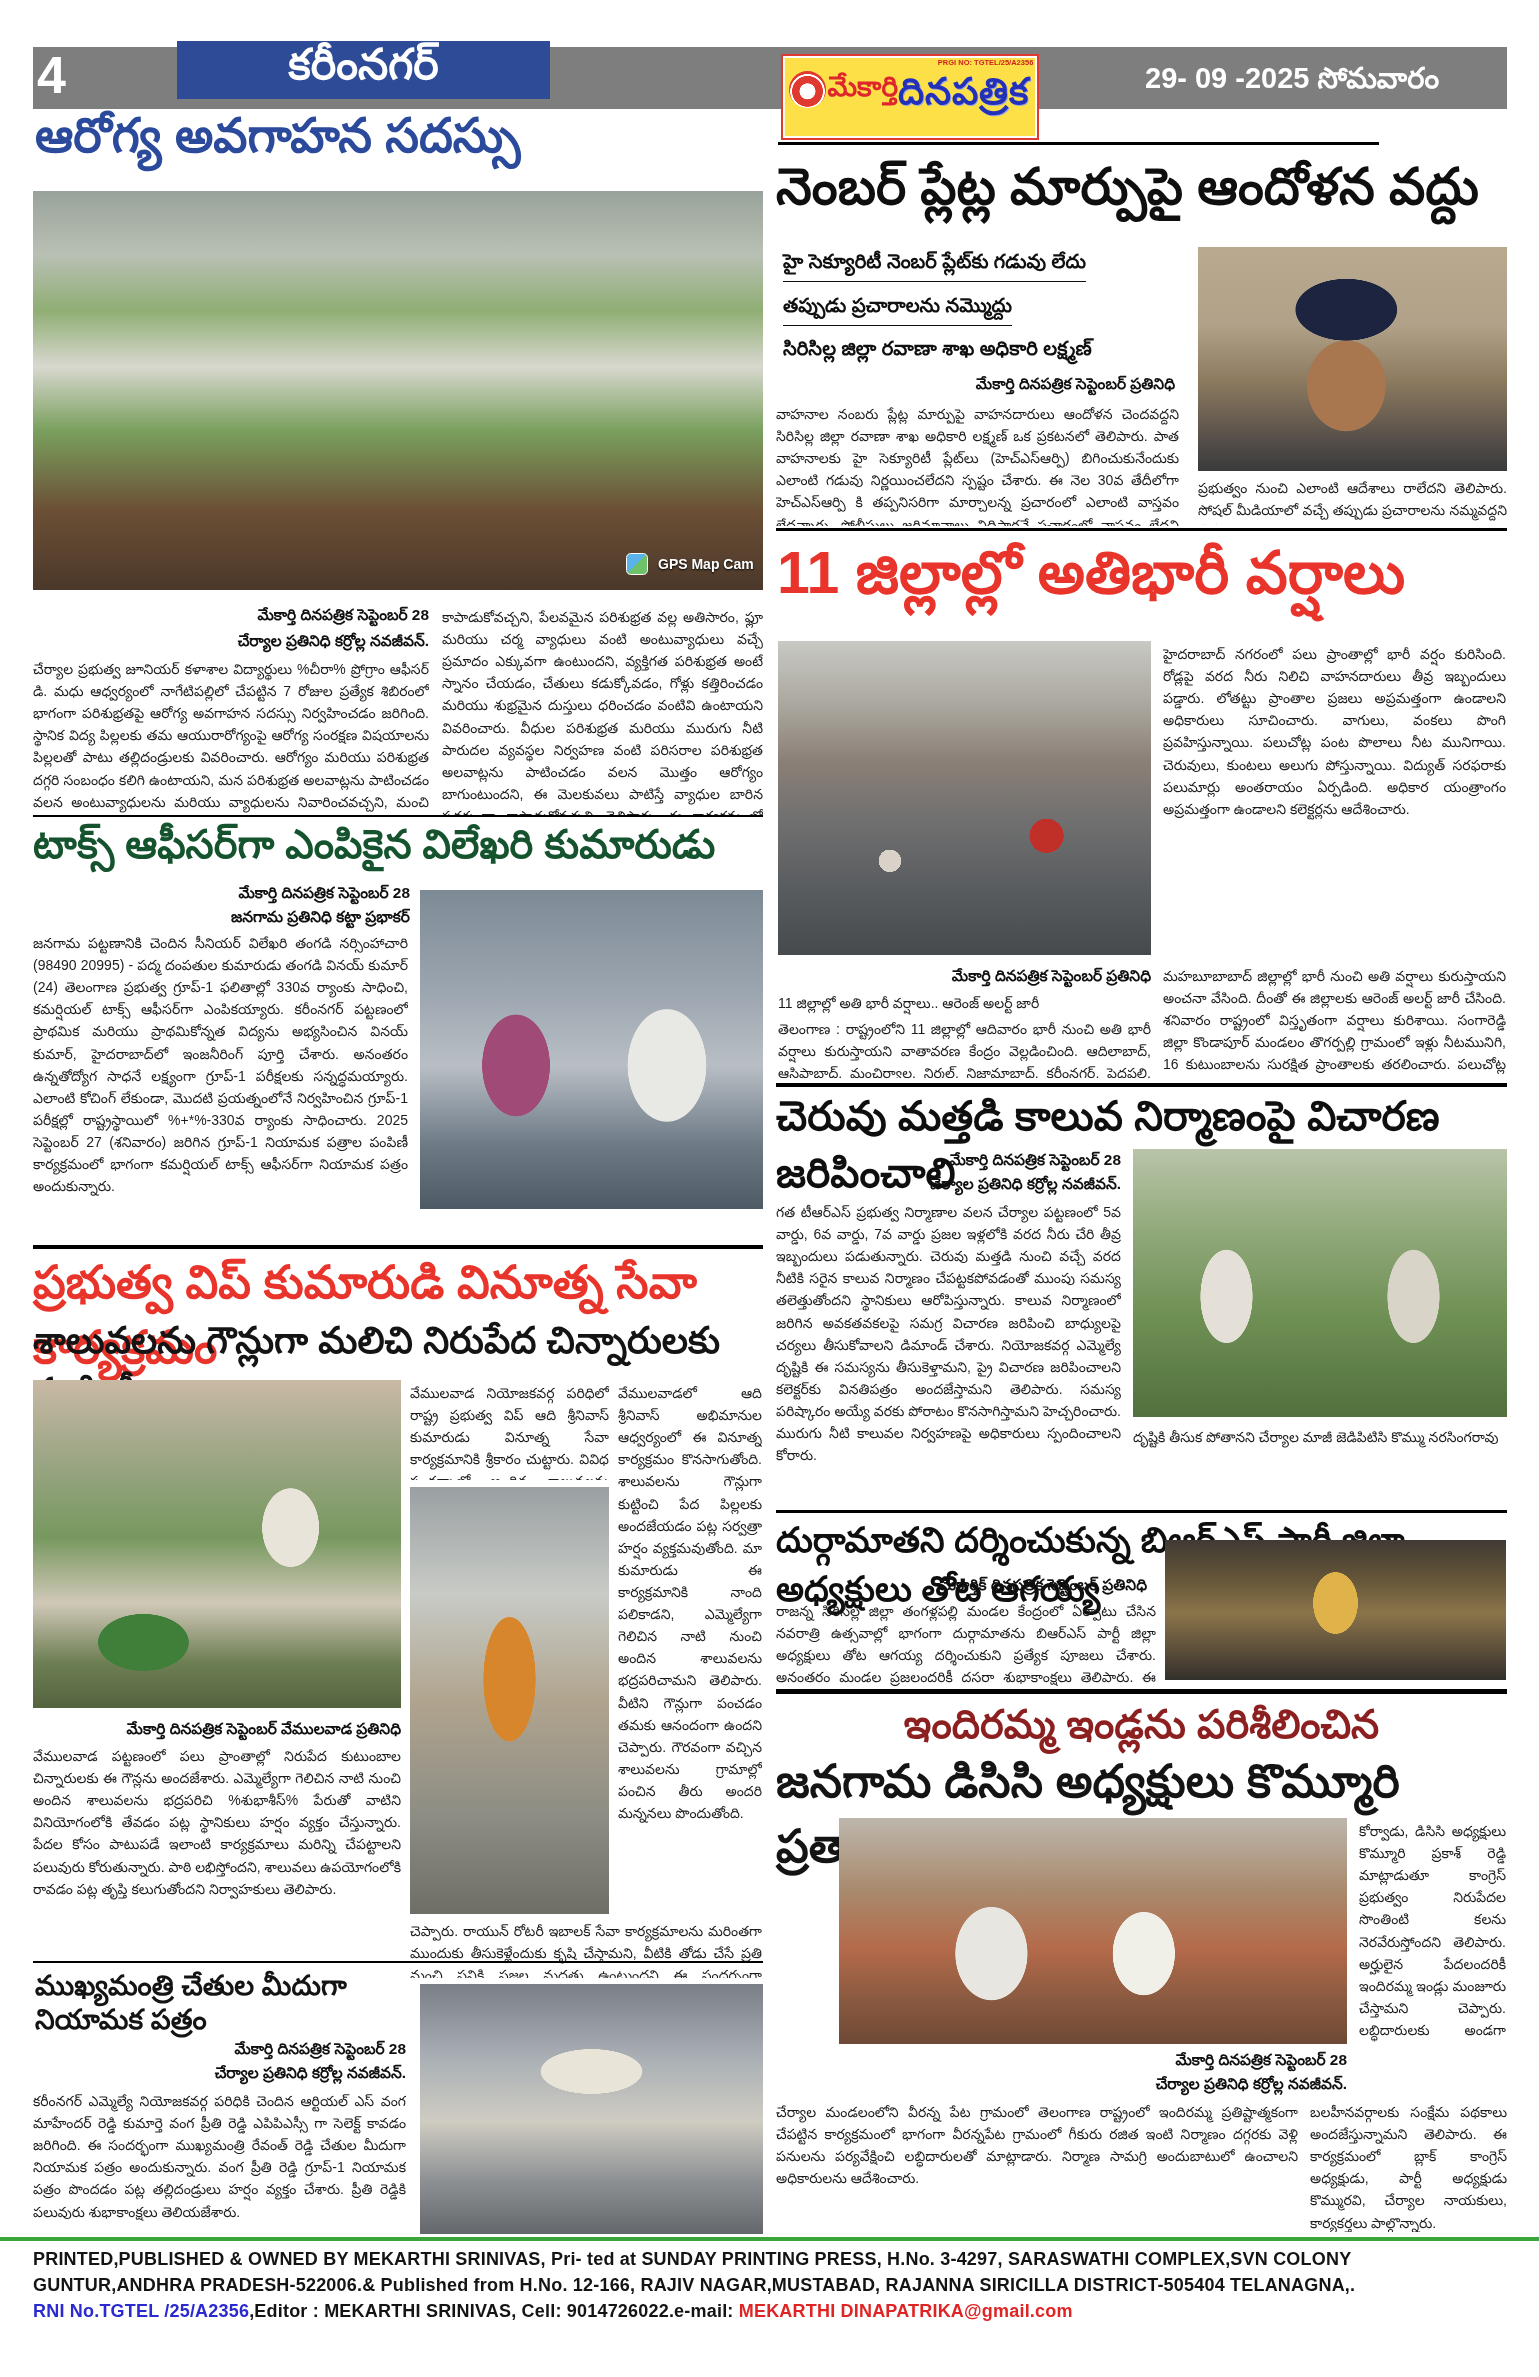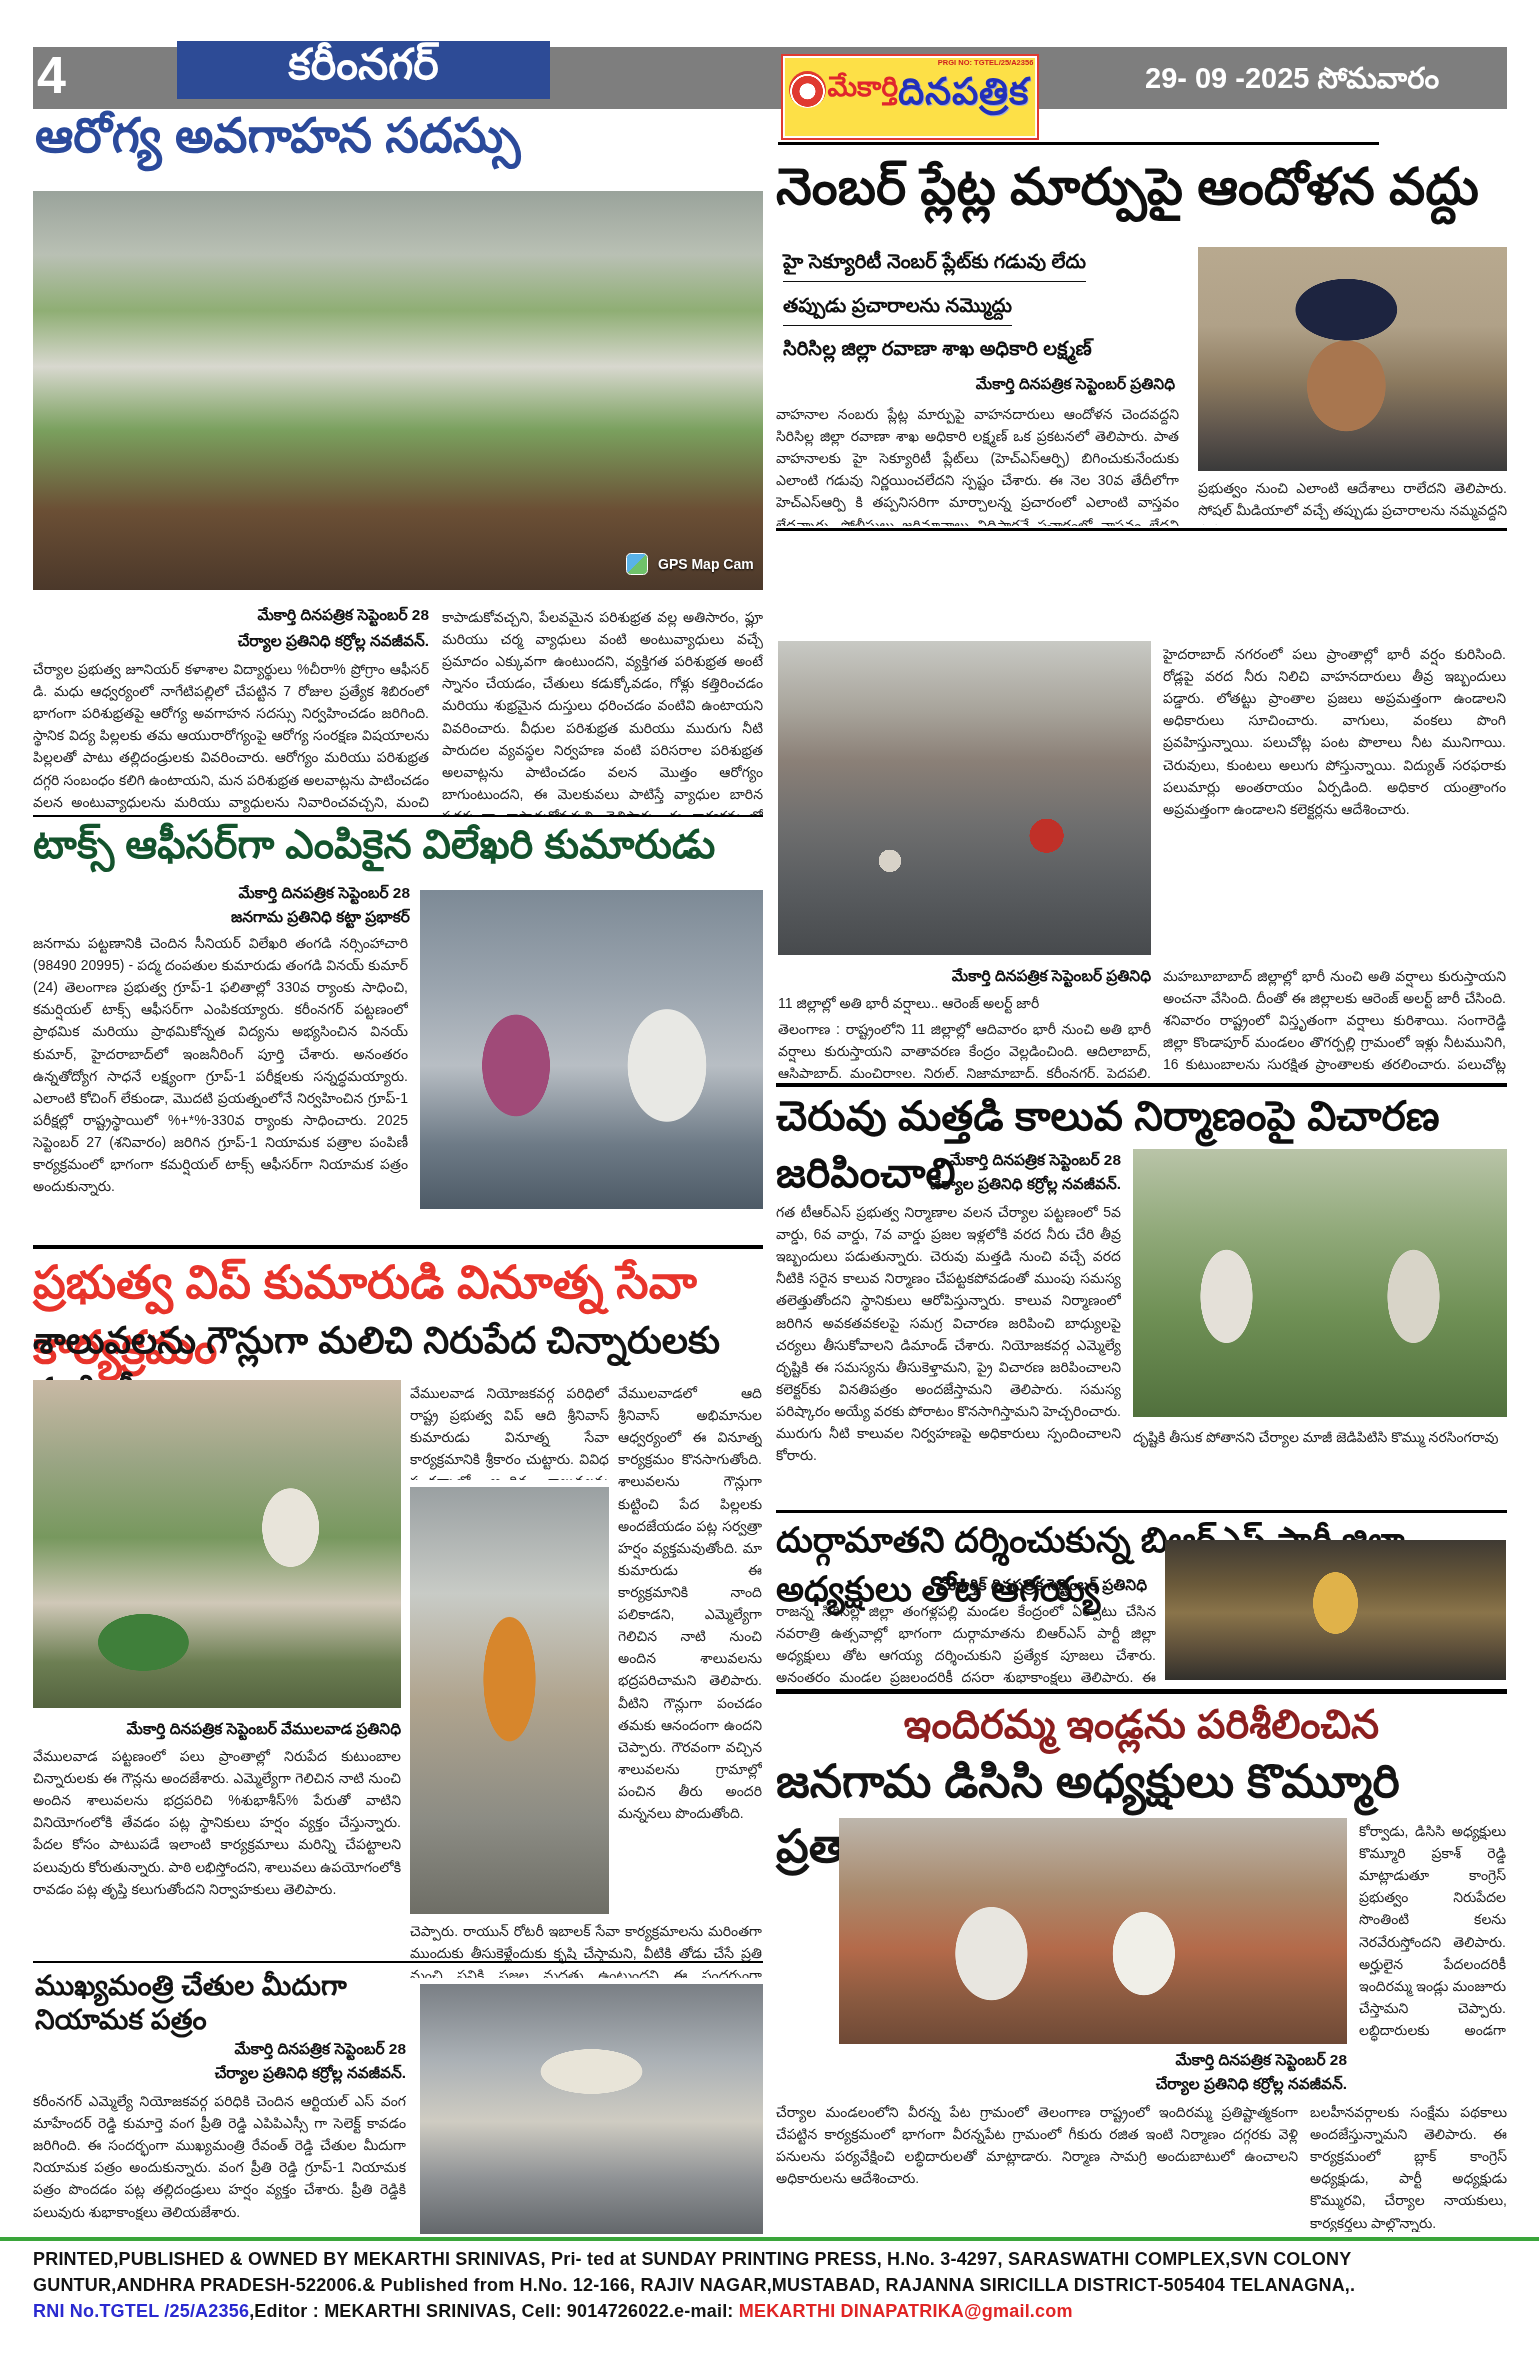--- a/index.html
+++ b/index.html
@@ -145,20 +145,21 @@
   <div class="abs" id="h-plate">నెంబర్ ప్లేట్ల మార్పుపై ఆందోళన వద్దు</div>
   <div class="ph-sub ph-underline" style="top:250px;">హై సెక్యూరిటీ నెంబర్ ప్లేట్‌కు గడువు లేదు</div>
   <div class="ph-sub ph-underline" style="top:294px;">తప్పుడు ప్రచారాలను నమ్మొద్దు</div>
   <div class="ph-sub" style="top:337px;">సిరిసిల్ల జిల్లా రవాణా శాఖ అధికారి లక్ష్మణ్</div>
   <div class="abs dl" style="left:783px;top:373px;width:392px;">మేకార్తి దినపత్రిక సెప్టెంబర్ ప్రతినిధి</div>
   <div class="photo" id="ph-officer"></div>
   <div class="abs bt" style="left:776px;top:403px;width:403px;height:123px;">వాహనాల నంబరు ప్లేట్ల మార్పుపై వాహనదారులు ఆందోళన చెందవద్దని సిరిసిల్ల జిల్లా రవాణా శాఖ అధికారి లక్ష్మణ్ ఒక ప్రకటనలో తెలిపారు. పాత వాహనాలకు హై సెక్యూరిటీ ప్లేట్‌లు (హెచ్ఎస్ఆర్పి) బిగించుకునేందుకు ఎలాంటి గడువు నిర్ణయించలేదని స్పష్టం చేశారు. ఈ నెల 30వ తేదీలోగా హెచ్ఎస్ఆర్పి కి తప్పనిసరిగా మార్చాలన్న ప్రచారంలో ఎలాంటి వాస్తవం లేదన్నారు. పోలీసులు జరిమానాలు విధిస్తారనే ప్రచారంలో వాస్తవం లేదని తెలిపారు. వాహనదారులు నంబరు ప్లేట్ల మార్పు అంశం పట్ల ఆందోళన చెందాల్సిన అవసరం లేదని పేర్కొన్నారు. ఈ విషయంలో</div>
   <div class="abs bt" style="left:1198px;top:477px;width:309px;height:48px;">ప్రభుత్వం నుంచి ఎలాంటి ఆదేశాలు రాలేదని తెలిపారు. సోషల్ మీడియాలో వచ్చే తప్పుడు ప్రచారాలను నమ్మవద్దని డీటీఓ లక్ష్మణ్ కోరించారు.</div>
 
   <div class="rule" style="left:776px;top:528px;width:731px;height:2.8px;"></div>
+  <div class="abs" id="h-rains">11 జిల్లాల్లో అతిభారీ వర్షాలు</div>
   <div class="photo" id="ph-rain"></div>
   <div class="abs bt" style="left:1163px;top:643px;width:343px;height:312px;">హైదరాబాద్ నగరంలో పలు ప్రాంతాల్లో భారీ వర్షం కురిసింది. రోడ్లపై వరద నీరు నిలిచి వాహనదారులు తీవ్ర ఇబ్బందులు పడ్డారు. లోతట్టు ప్రాంతాల ప్రజలు అప్రమత్తంగా ఉండాలని అధికారులు సూచించారు. వాగులు, వంకలు పొంగి ప్రవహిస్తున్నాయి. పలుచోట్ల పంట పొలాలు నీట మునిగాయి. చెరువులు, కుంటలు అలుగు పోస్తున్నాయి. విద్యుత్ సరఫరాకు పలుమార్లు అంతరాయం ఏర్పడింది. అధికార యంత్రాంగం అప్రమత్తంగా ఉండాలని కలెక్టర్లను ఆదేశించారు.</div>
   <div class="abs dl" style="left:778px;top:965px;width:373px;">మేకార్తి దినపత్రిక సెప్టెంబర్ ప్రతినిధి</div>
   <div class="abs bt" style="left:778px;top:992px;width:373px;height:24px;font-weight:400;">11 జిల్లాల్లో అతి భారీ వర్షాలు.. ఆరెంజ్ అలర్ట్ జారీ</div>
   <div class="abs bt" style="left:778px;top:1018px;width:373px;height:60px;">తెలంగాణ : రాష్ట్రంలోని 11 జిల్లాల్లో ఆదివారం భారీ నుంచి అతి భారీ వర్షాలు కురుస్తాయని వాతావరణ కేంద్రం వెల్లడించింది. ఆదిలాబాద్, ఆసిఫాబాద్, మంచిర్యాల, నిర్మల్, నిజామాబాద్, కరీంనగర్, పెద్దపల్లి, భూపాలపల్లి, ములుగు,</div>
   <div class="abs bt" style="left:1163px;top:965px;width:343px;height:114px;">మహబూబాబాద్ జిల్లాల్లో భారీ నుంచి అతి వర్షాలు కురుస్తాయని అంచనా వేసింది. దీంతో ఈ జిల్లాలకు ఆరెంజ్ అలర్ట్ జారీ చేసింది. శనివారం రాష్ట్రంలో విస్తృతంగా వర్షాలు కురిశాయి. సంగారెడ్డి జిల్లా కొండాపూర్ మండలం తొగర్పల్లి గ్రామంలో ఇళ్లు నీటమునిగి, 16 కుటుంబాలను సురక్షిత ప్రాంతాలకు తరలించారు. పలుచోట్ల రాకపోకలు నిలిచిపోయాయి.</div>
 
   <div class="rule" style="left:776px;top:1083px;width:731px;height:3.7px;"></div>
   <div class="abs" id="h-canal">చెరువు మత్తడి కాలువ నిర్మాణంపై విచారణ జరిపించాలి</div>
   <div class="abs dl" style="left:776px;top:1149px;width:345px;">మేకార్తి దినపత్రిక సెప్టెంబర్ 28</div>

